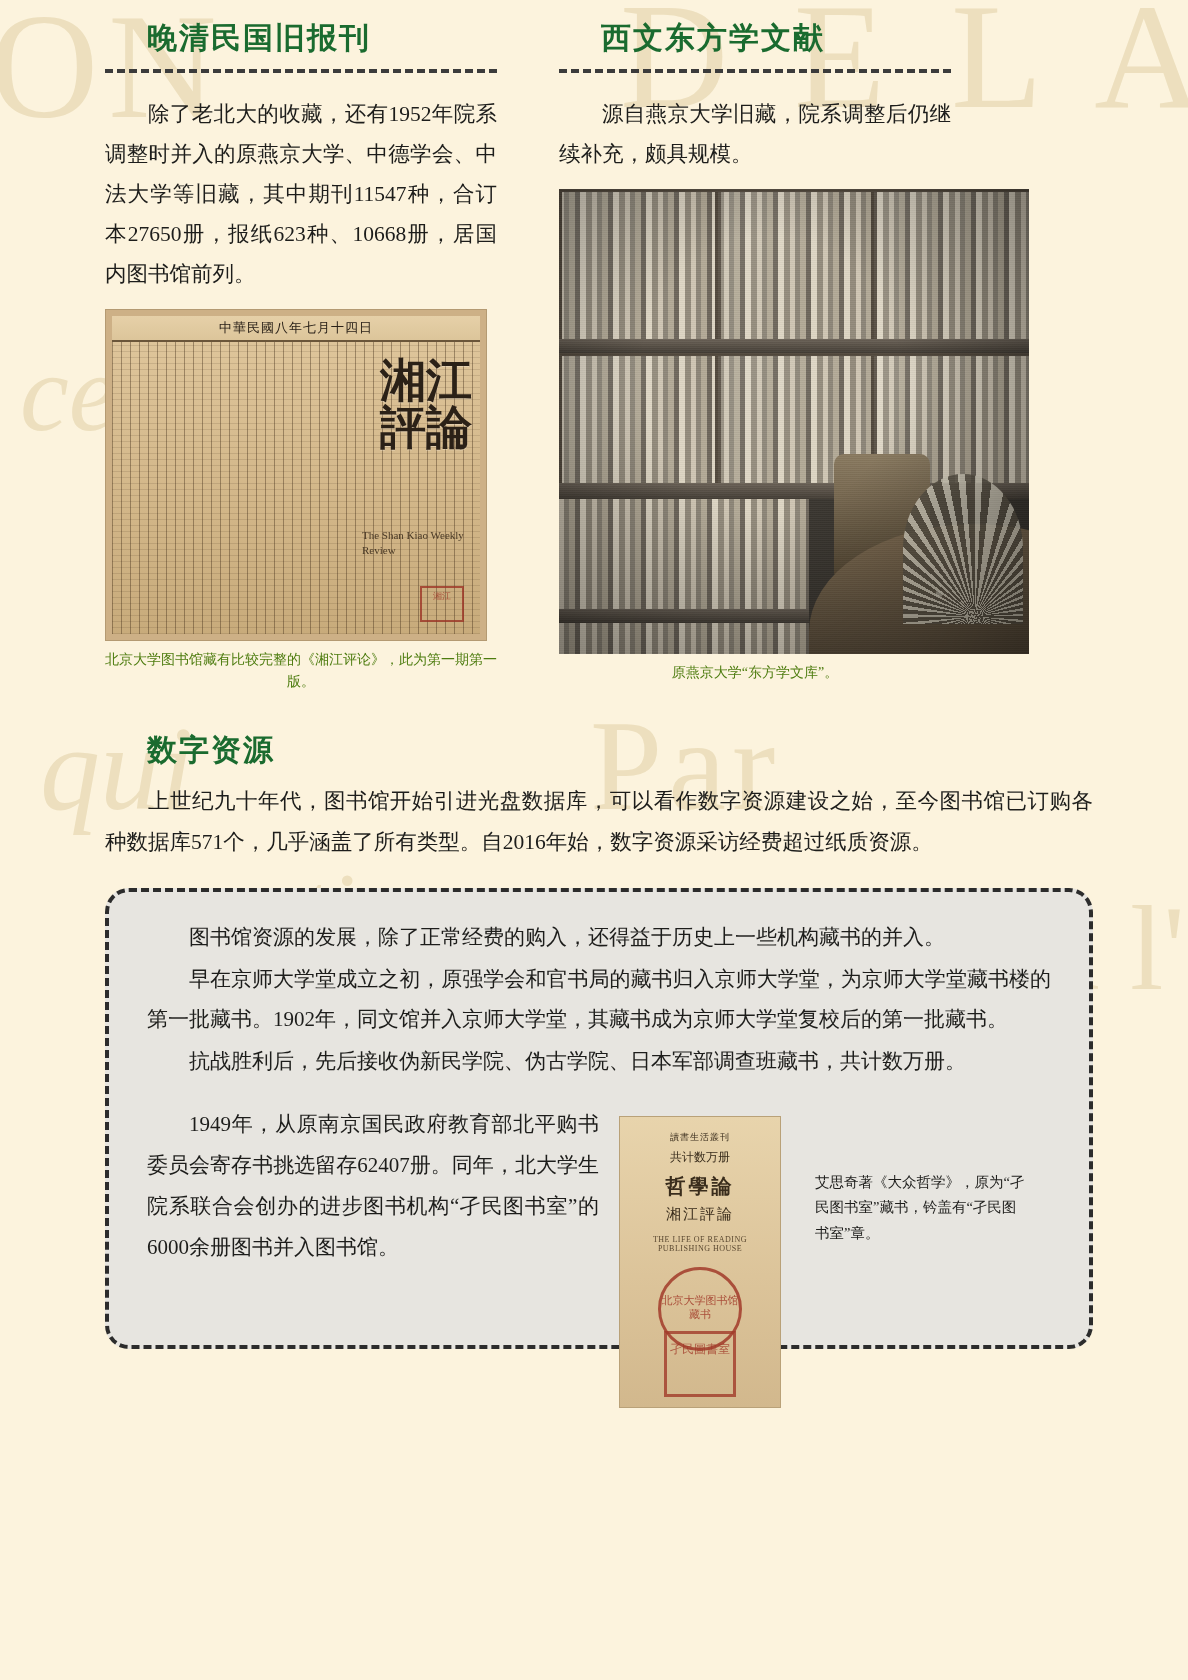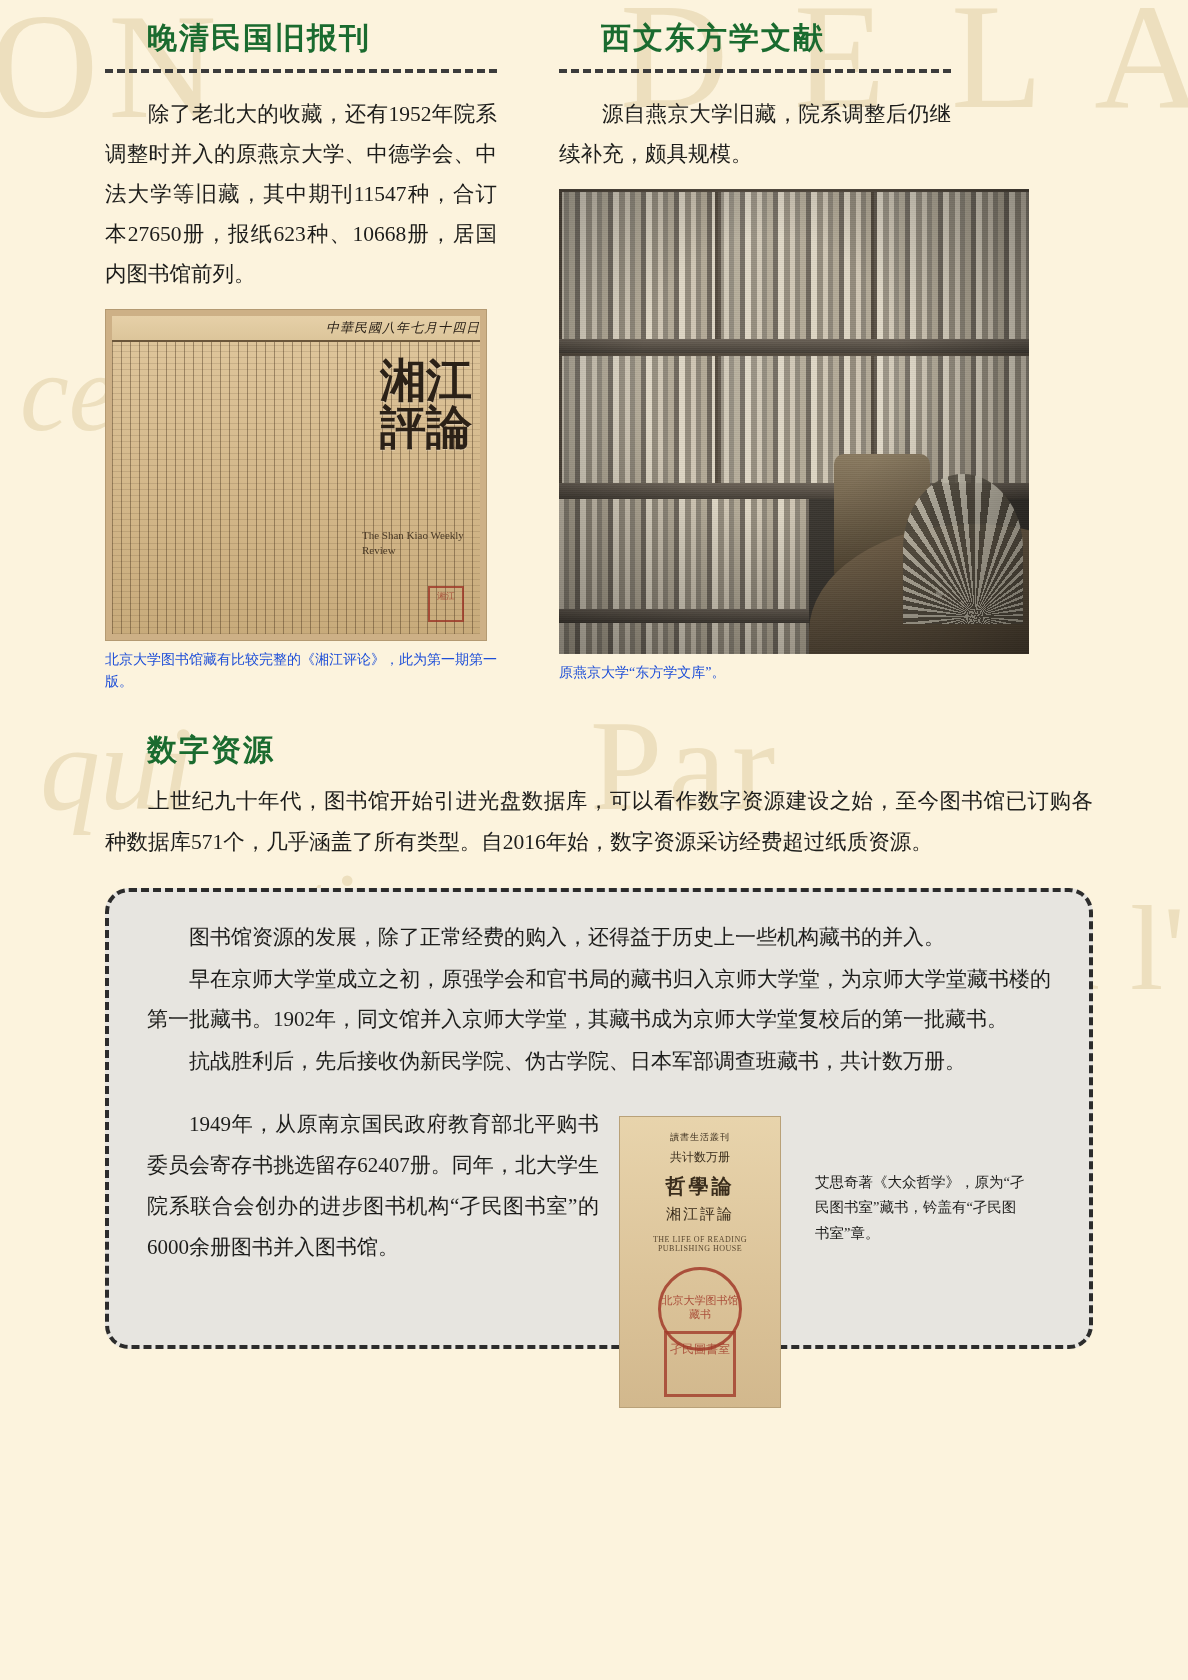--- a/index.html
+++ b/index.html
@@ -77,22 +77,23 @@
     line-height: 1.86;
     color: #1d1d1b;
     text-align: justify;
     margin: 0 0 14px 0;
     text-indent: 2em;
   }
 
   .caption {
     font-size: 14px;
     line-height: 1.6;
-    color: #1d4ed8;
+    color: #4d7c0f;
     margin-top: 8px;
+    text-align: center;
   }
 
   
   .newspaper {
     width: 380px;
     height: 330px;
     margin-top: 10px;
     position: relative;
     background: #cdb086;
     border: 1px solid #b49a72;
@@ -108,25 +109,24 @@
   }
   .np-head {
     position: absolute;
     top: 6px; left: 6px; right: 6px;
     height: 24px;
     background: linear-gradient(180deg,#e6d0a8,#dcc59a);
     border-bottom: 2px solid #6b563a;
     font-family: "Liberation Sans", sans-serif;
     font-size: 13px;
     color: #2a2118;
-    text-align: right;
+    text-align: center;
     line-height: 24px;
     letter-spacing: 1px;
     overflow: hidden;
-    font-style: italic;
   }
   .np-masthead {
     position: absolute;
     right: 14px;
     top: 48px;
     width: 110px;
     text-align: right;
     color: #2b2117;
     font-family: "Liberation Serif", serif;
     font-weight: bold;
@@ -143,21 +143,21 @@
     text-align: left;
     font-size: 11px;
     color: #4a3a26;
     font-family: "Liberation Serif", serif;
     line-height: 1.35;
   }
   .np-seal {
     position: absolute;
     right: 22px;
     bottom: 18px;
-    width: 36px; height: 36px;
+    width: 44px; height: 36px;
     border: 2px solid #9d3526;
     color: #9d3526;
     font-size: 9px;
     line-height: 1.0;
     text-align: center;
     padding-top: 4px;
     box-sizing: border-box;
     opacity: .8;
   }
 

